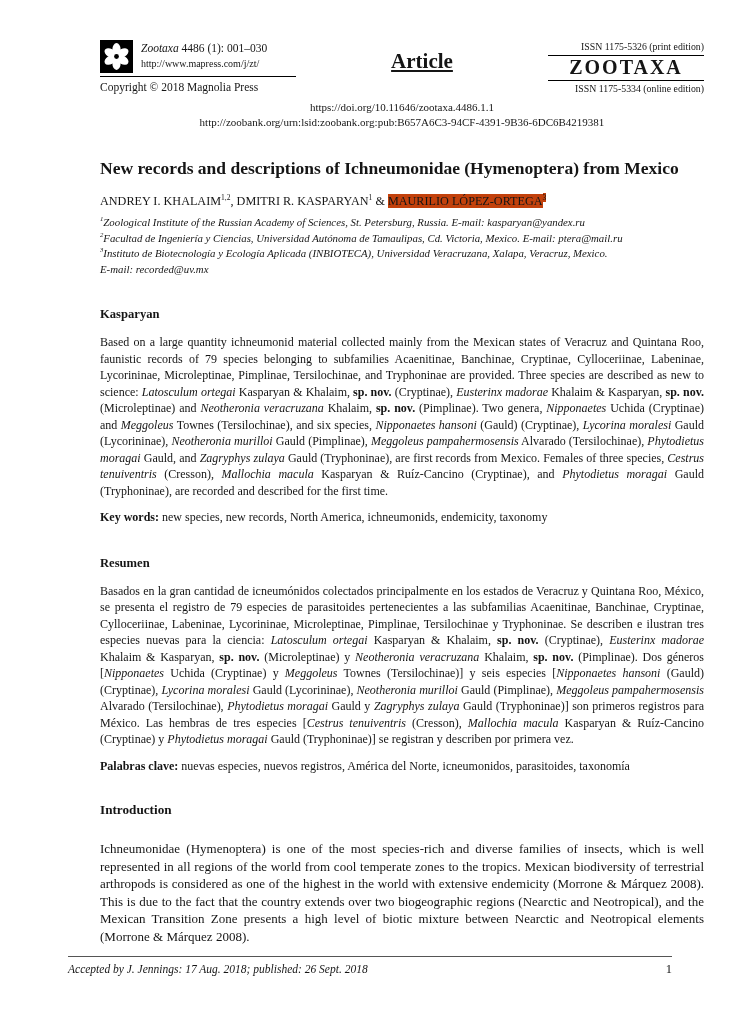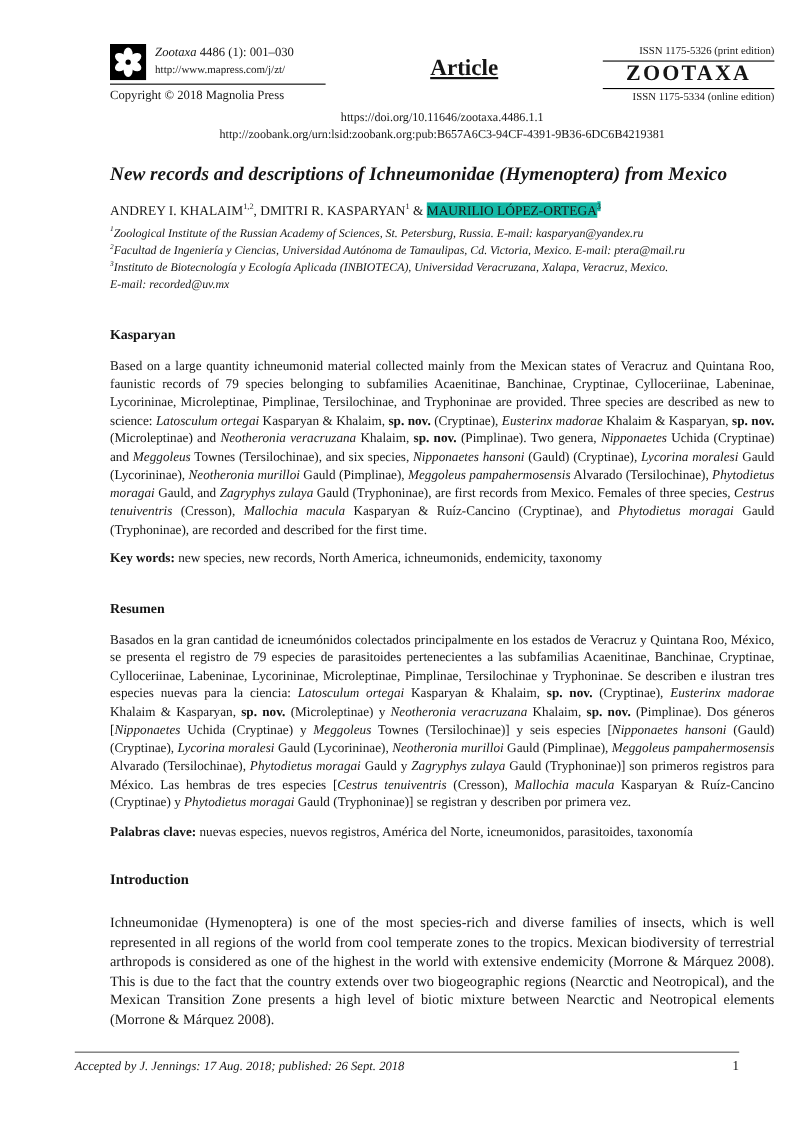--- a/index.html
+++ b/index.html
@@ -53,21 +53,21 @@
     border-top: 1.2px solid #555;
     padding-top: 5px;
     display: flex; justify-content: space-between; align-items: baseline;
   }
   .accepted-note { font-style: italic; font-size: 11.5px; }
   .page-number { font-size: 12.5px; }
   
   .seg-i { font-style: italic; }
   .seg-b { font-weight: bold; }
   .seg-sup { vertical-align: super; font-size: 0.62em; line-height: 0; }
-  .seg-hl { background: #14b8a6; }
+  .seg-hl { background: #c2410c; }
 </style>
 </head>
 <body>
 
 <div class="page">
 
   <div class="masthead">
     <div class="mast-left">
       <div class="mast-left-top">
         <div class="logo-box">
@@ -102,21 +102,21 @@
       <div class="zootaxa-name">ZOOTAXA</div>
       <div class="issn">ISSN 1175-5334 (online edition)</div>
     </div>
   </div>
 
   <div class="doi-block">
     <div>https://doi.org/10.11646/zootaxa.4486.1.1</div>
     <div>http://zoobank.org/urn:lsid:zoobank.org:pub:B657A6C3-94CF-4391-9B36-6DC6B4219381</div>
   </div>
 
-  <h1 class="article-title" style="margin:17px 0 0 0;font-style:italic;">New records and descriptions of Ichneumonidae (Hymenoptera) from Mexico</h1>
+  <h1 class="article-title" style="margin:27px 0 0 0;">New records and descriptions of Ichneumonidae (Hymenoptera) from Mexico</h1>
 
   <div class="authors-line"><span>ANDREY I. KHALAIM</span><span class="seg-sup">1,2</span><span>, DMITRI R. KASPARYAN</span><span class="seg-sup">1</span><span> &amp; </span><span class="seg-hl">MAURILIO LÓPEZ-ORTEGA</span><span class="seg-hl seg-sup">3</span></div>
 
   <div class="affiliations">
     <div><span class="seg-sup">1</span><span>Zoological Institute of the Russian Academy of Sciences, St. Petersburg, Russia. E-mail: kasparyan@yandex.ru</span></div>
     <div><span class="seg-sup">2</span><span>Facultad de Ingeniería y Ciencias, Universidad Autónoma de Tamaulipas, Cd. Victoria, Mexico. E-mail: ptera@mail.ru</span></div>
     <div><span class="seg-sup">3</span><span>Instituto de Biotecnología y Ecología Aplicada (INBIOTECA), Universidad Veracruzana, Xalapa, Veracruz, Mexico.</span></div>
     <div><span>E-mail: recorded@uv.mx</span></div>
   </div>
 

